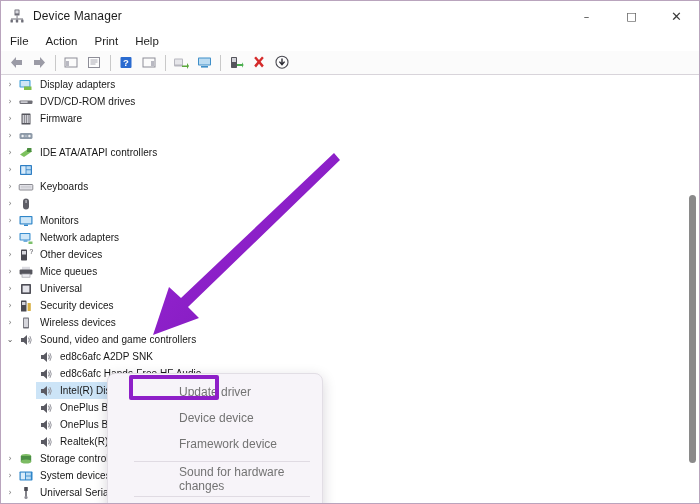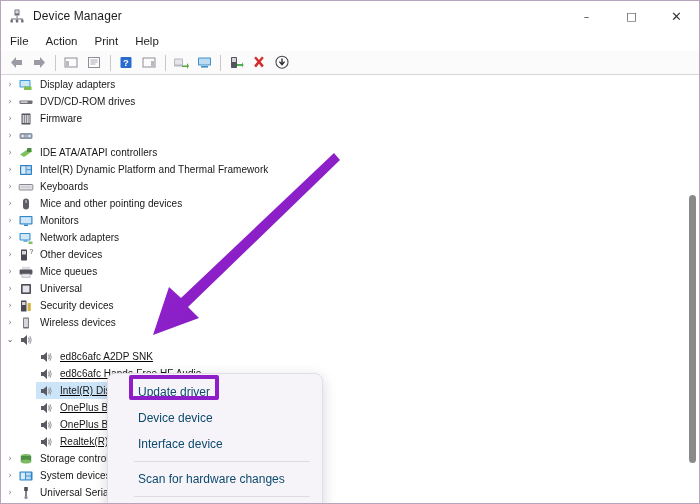--- a/index.html
+++ b/index.html
@@ -138,21 +138,21 @@
     height: 16px;
     flex: 0 0 auto;
     margin-right: 6px;
     position: relative;
   }
   .row-label {
     font-size: 10px;
     color: #161616;
     letter-spacing: 0.05px;
   }
-  .row.child { padding-left: 20px; text-decoration: underline; }
+  .row.child { padding-left: 20px; }
   .row.selected .selhl {
     position: absolute;
     left: 34px;
     top: 0;
     height: 17px;
     width: 122px;
     background: #cce4f7;
     z-index: 0;
   }
   .row.selected .chev,
@@ -191,22 +191,23 @@
     padding: 5px 0 7px 0;
     box-sizing: border-box;
     z-index: 20;
   }
   .ctxitem {
     height: 26px;
     display: flex;
     align-items: center;
     padding-left: 30px;
     font-size: 12px;
-    color: #0c4a6e;
-    position: relative;
+    color: #737373;
+    position: relative;
+    margin-left: 41px;
   }
   .ctxitem.bold { font-weight: bold; }
   .ctxsep {
     height: 1px;
     background: #e0dbe3;
     margin: 4px 12px 4px 26px;
   }
 
   
   .hl-box {
@@ -387,38 +388,36 @@
         <span class="row-label">IDE ATA/ATAPI controllers</span>
       </div>
       <div class="row">
         <span class="chev">›</span>
         <span class="row-icon"><svg width="16" height="16" viewBox="0 0 16 16">
             <rect x="2" y="3" width="12" height="10" rx="0.8" fill="#2f7fc4"></rect>
             <rect x="3.2" y="4.2" width="4.4" height="7.6" fill="#d9ecfa"></rect>
             <rect x="8.4" y="4.2" width="4.4" height="3.2" fill="#bcdcf4"></rect>
             <rect x="8.4" y="8.2" width="4.4" height="3.6" fill="#bcdcf4"></rect>
           </svg></span>
-        <span class="row-label">Intel(R) Dynamic Platform and Thermal Framework</span>
       </div>
       <div class="row">
         <span class="chev">›</span>
         <span class="row-icon"><svg width="16" height="16" viewBox="0 0 16 16">
             <rect x="1.2" y="5.5" width="13.6" height="5.5" rx="0.8" fill="#e9e9ee" stroke="#7d7d85" stroke-width="0.9"></rect>
             <rect x="2.6" y="6.8" width="10.8" height="0.9" fill="#c4c4cb"></rect>
             <rect x="2.6" y="8.4" width="10.8" height="0.9" fill="#c4c4cb"></rect>
           </svg></span>
         <span class="row-label">Keyboards</span>
       </div>
       <div class="row">
         <span class="chev">›</span>
         <span class="row-icon"><svg width="16" height="16" viewBox="0 0 16 16">
             <rect x="5" y="2.5" width="6" height="11" rx="3" fill="#5e5e66"></rect>
             <rect x="7.6" y="4" width="0.9" height="3" fill="#e8e8ee"></rect>
           </svg></span>
-        <span class="row-label">Mice and other pointing devices</span>
       </div>
       <div class="row">
         <span class="chev">›</span>
         <span class="row-icon"><svg width="16" height="16" viewBox="0 0 16 16">
             <rect x="1.5" y="3" width="13" height="8.5" rx="0.8" fill="#2f86c9"></rect>
             <rect x="2.7" y="4.1" width="10.6" height="6.3" fill="#cfe7f8"></rect>
             <rect x="6" y="11.6" width="4" height="1.4" fill="#2f86c9"></rect>
           </svg></span>
         <span class="row-label">Monitors</span>
       </div>
@@ -475,20 +474,21 @@
           </svg></span>
         <span class="row-label">Wireless devices</span>
       </div>
       <div class="row">
         <span class="chev open">⌄</span>
         <span class="row-icon"><svg width="16" height="16" viewBox="0 0 16 16">
             <path d="M3 6 L5.6 6 L9 3 L9 13 L5.6 10 L3 10 Z" fill="#5a5a62"></path>
             <path d="M10.4 5.6 Q12.4 8 10.4 10.4" stroke="#96969e" stroke-width="1.1" fill="none"></path>
             <path d="M11.9 4.1 Q14.6 8 11.9 11.9" stroke="#96969e" stroke-width="1" fill="none"></path>
           </svg></span>
+        <span class="row-label">Sound, video and game controllers</span>
       </div>
       <div class="row child">
         <span class="chev"></span>
         <span class="row-icon"><svg width="16" height="16" viewBox="0 0 16 16">
             <path d="M3 6 L5.6 6 L9 3 L9 13 L5.6 10 L3 10 Z" fill="#5a5a62"></path>
             <path d="M10.4 5.6 Q12.4 8 10.4 10.4" stroke="#96969e" stroke-width="1.1" fill="none"></path>
             <path d="M11.9 4.1 Q14.6 8 11.9 11.9" stroke="#96969e" stroke-width="1" fill="none"></path>
           </svg></span>
         <span class="row-label">ed8c6afc A2DP SNK</span>
       </div>
@@ -578,22 +578,22 @@
         <stop offset="0%" stop-color="#9b28d8"></stop>
         <stop offset="100%" stop-color="#7d17b8"></stop>
       </linearGradient>
     </defs>
     <path d="M333 152 L180 297 L168 286 L152 334 L198 317 L187 306 L339 159 Z" fill="url(#agrad)"></path>
   </svg>
 
   <div class="ctxmenu" id="ctx-root">
       <div class="ctxitem">Update driver</div>
       <div class="ctxitem">Device device</div>
-      <div class="ctxitem">Interface device</div>
+      <div class="ctxitem">Framework device</div>
       <div class="ctxsep"></div>
-      <div class="ctxitem">Scan for hardware changes</div>
+      <div class="ctxitem">Sound for hardware changes</div>
       <div class="ctxsep"></div>
       <div class="ctxitem bold">Properties</div>
     </div>
 
   <div class="hl-box"></div>
 
 </div>
 
 </body></html>

